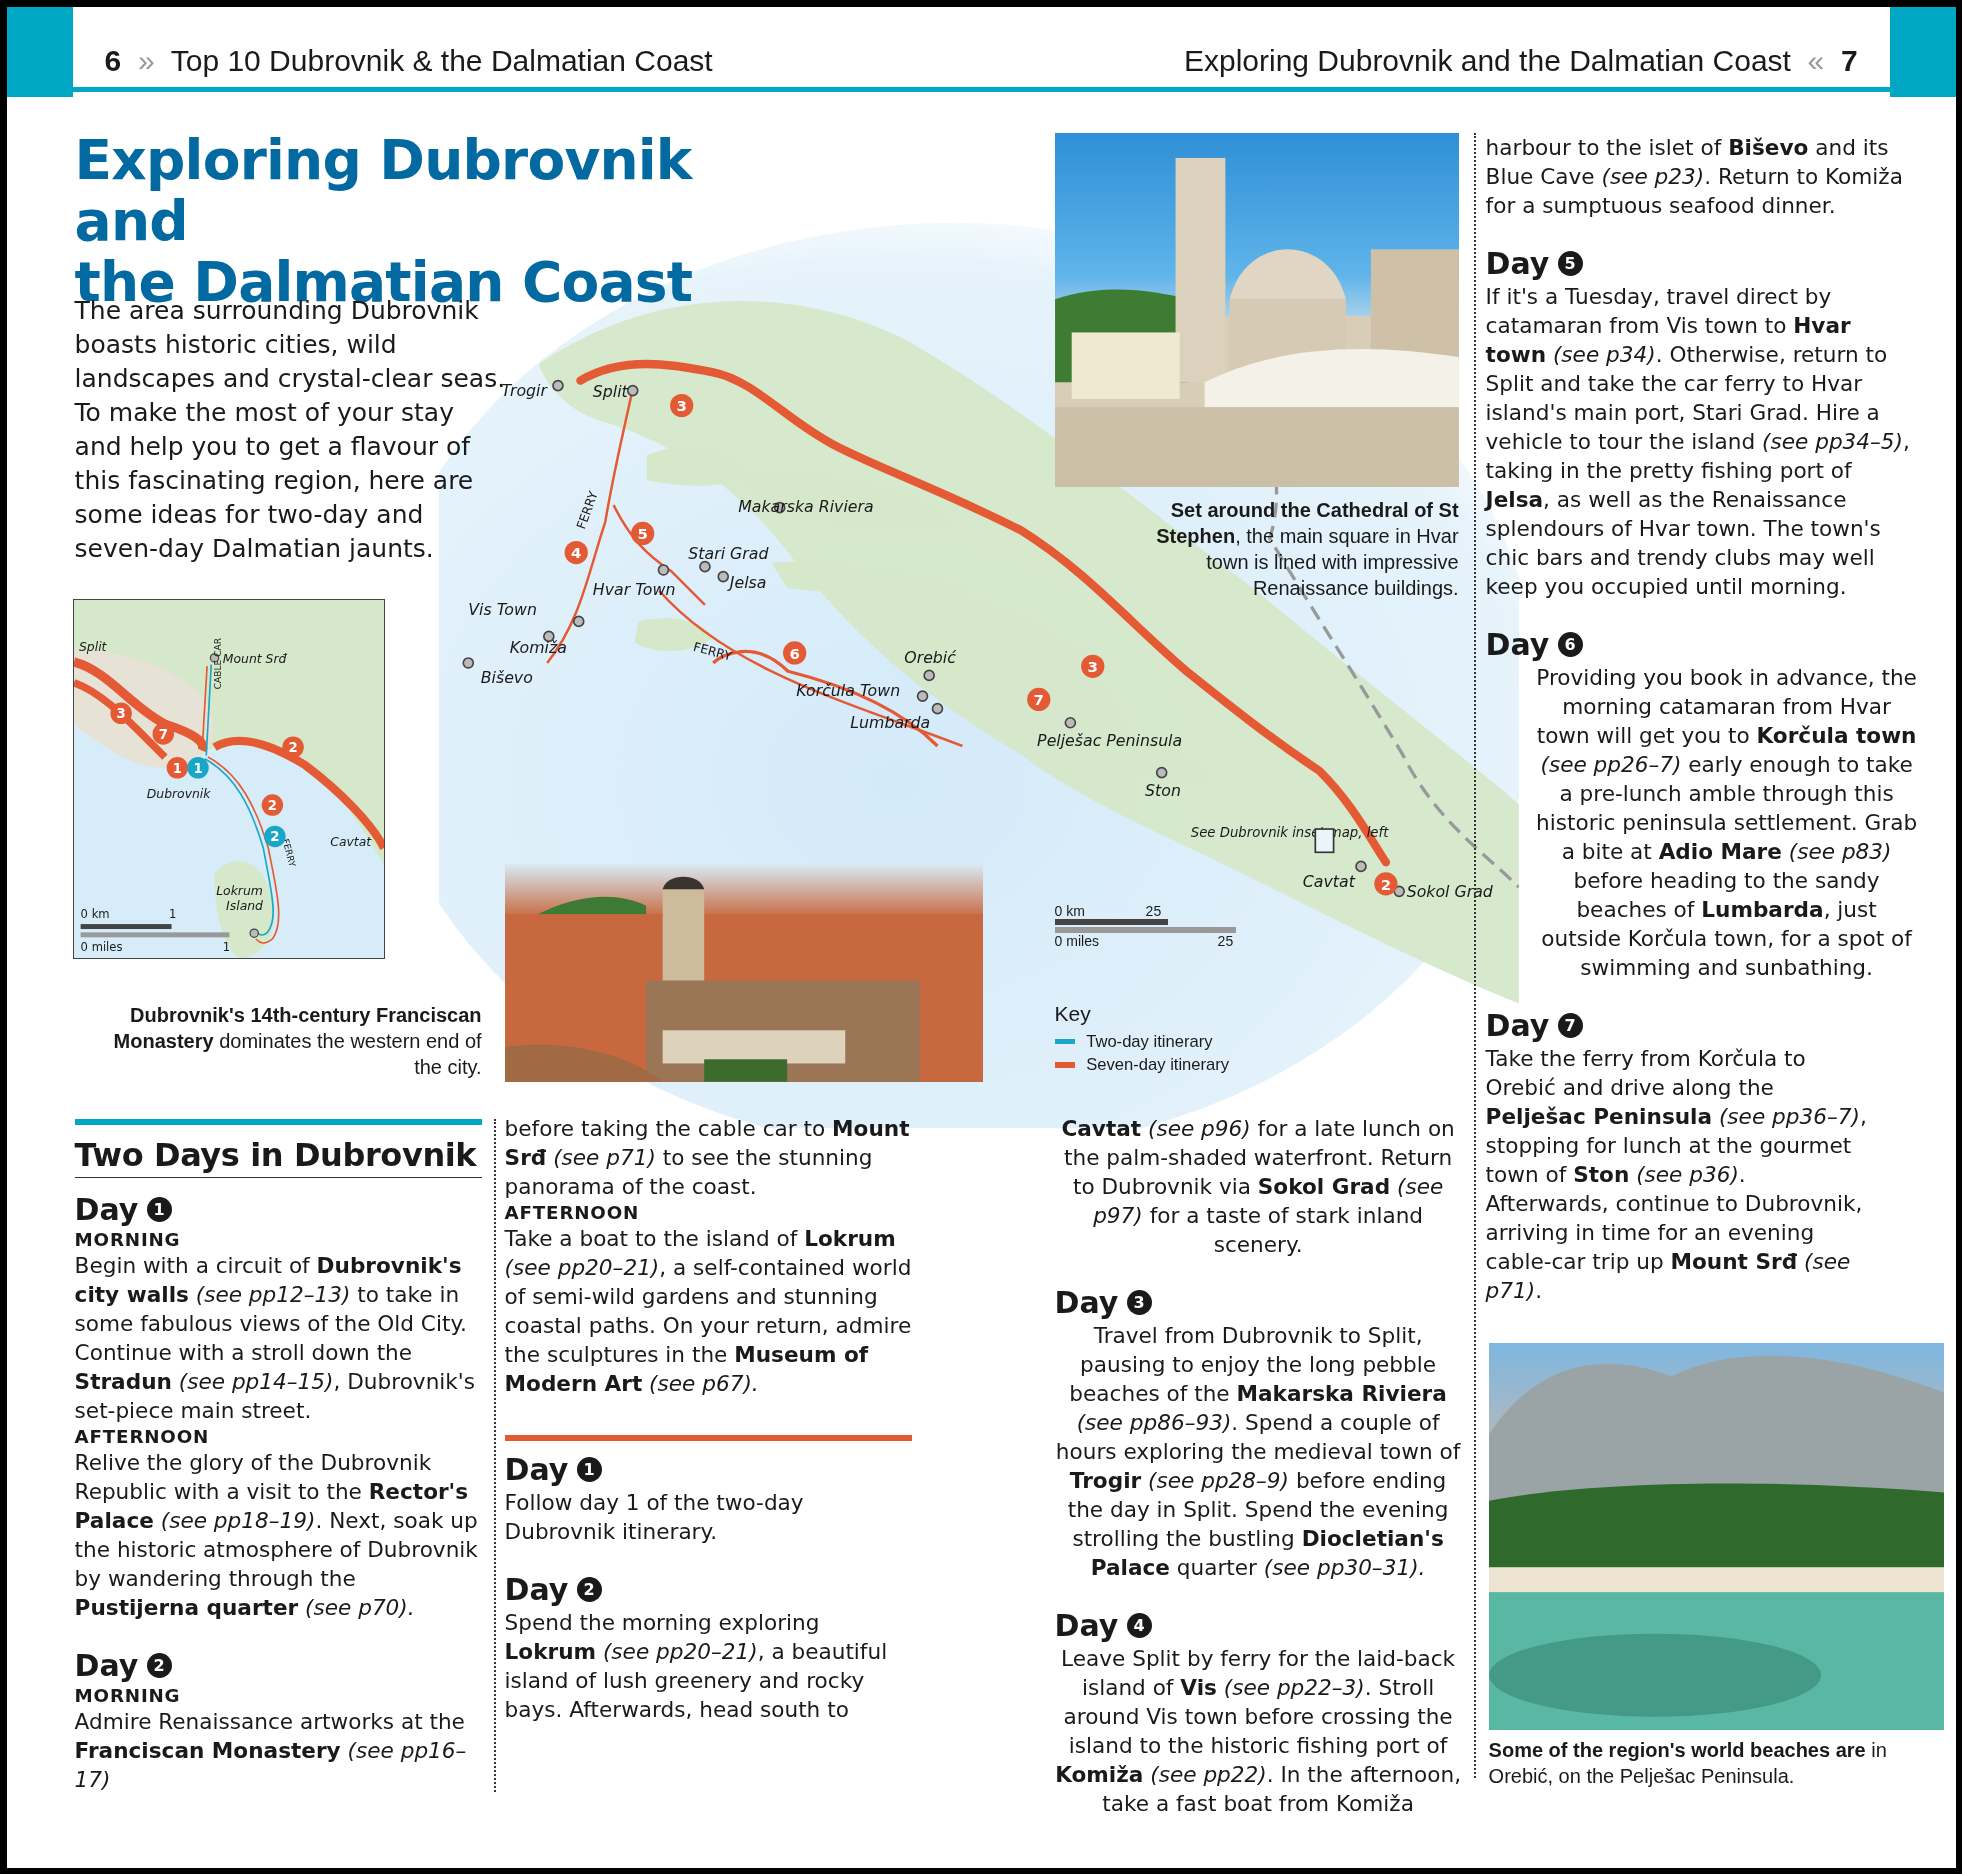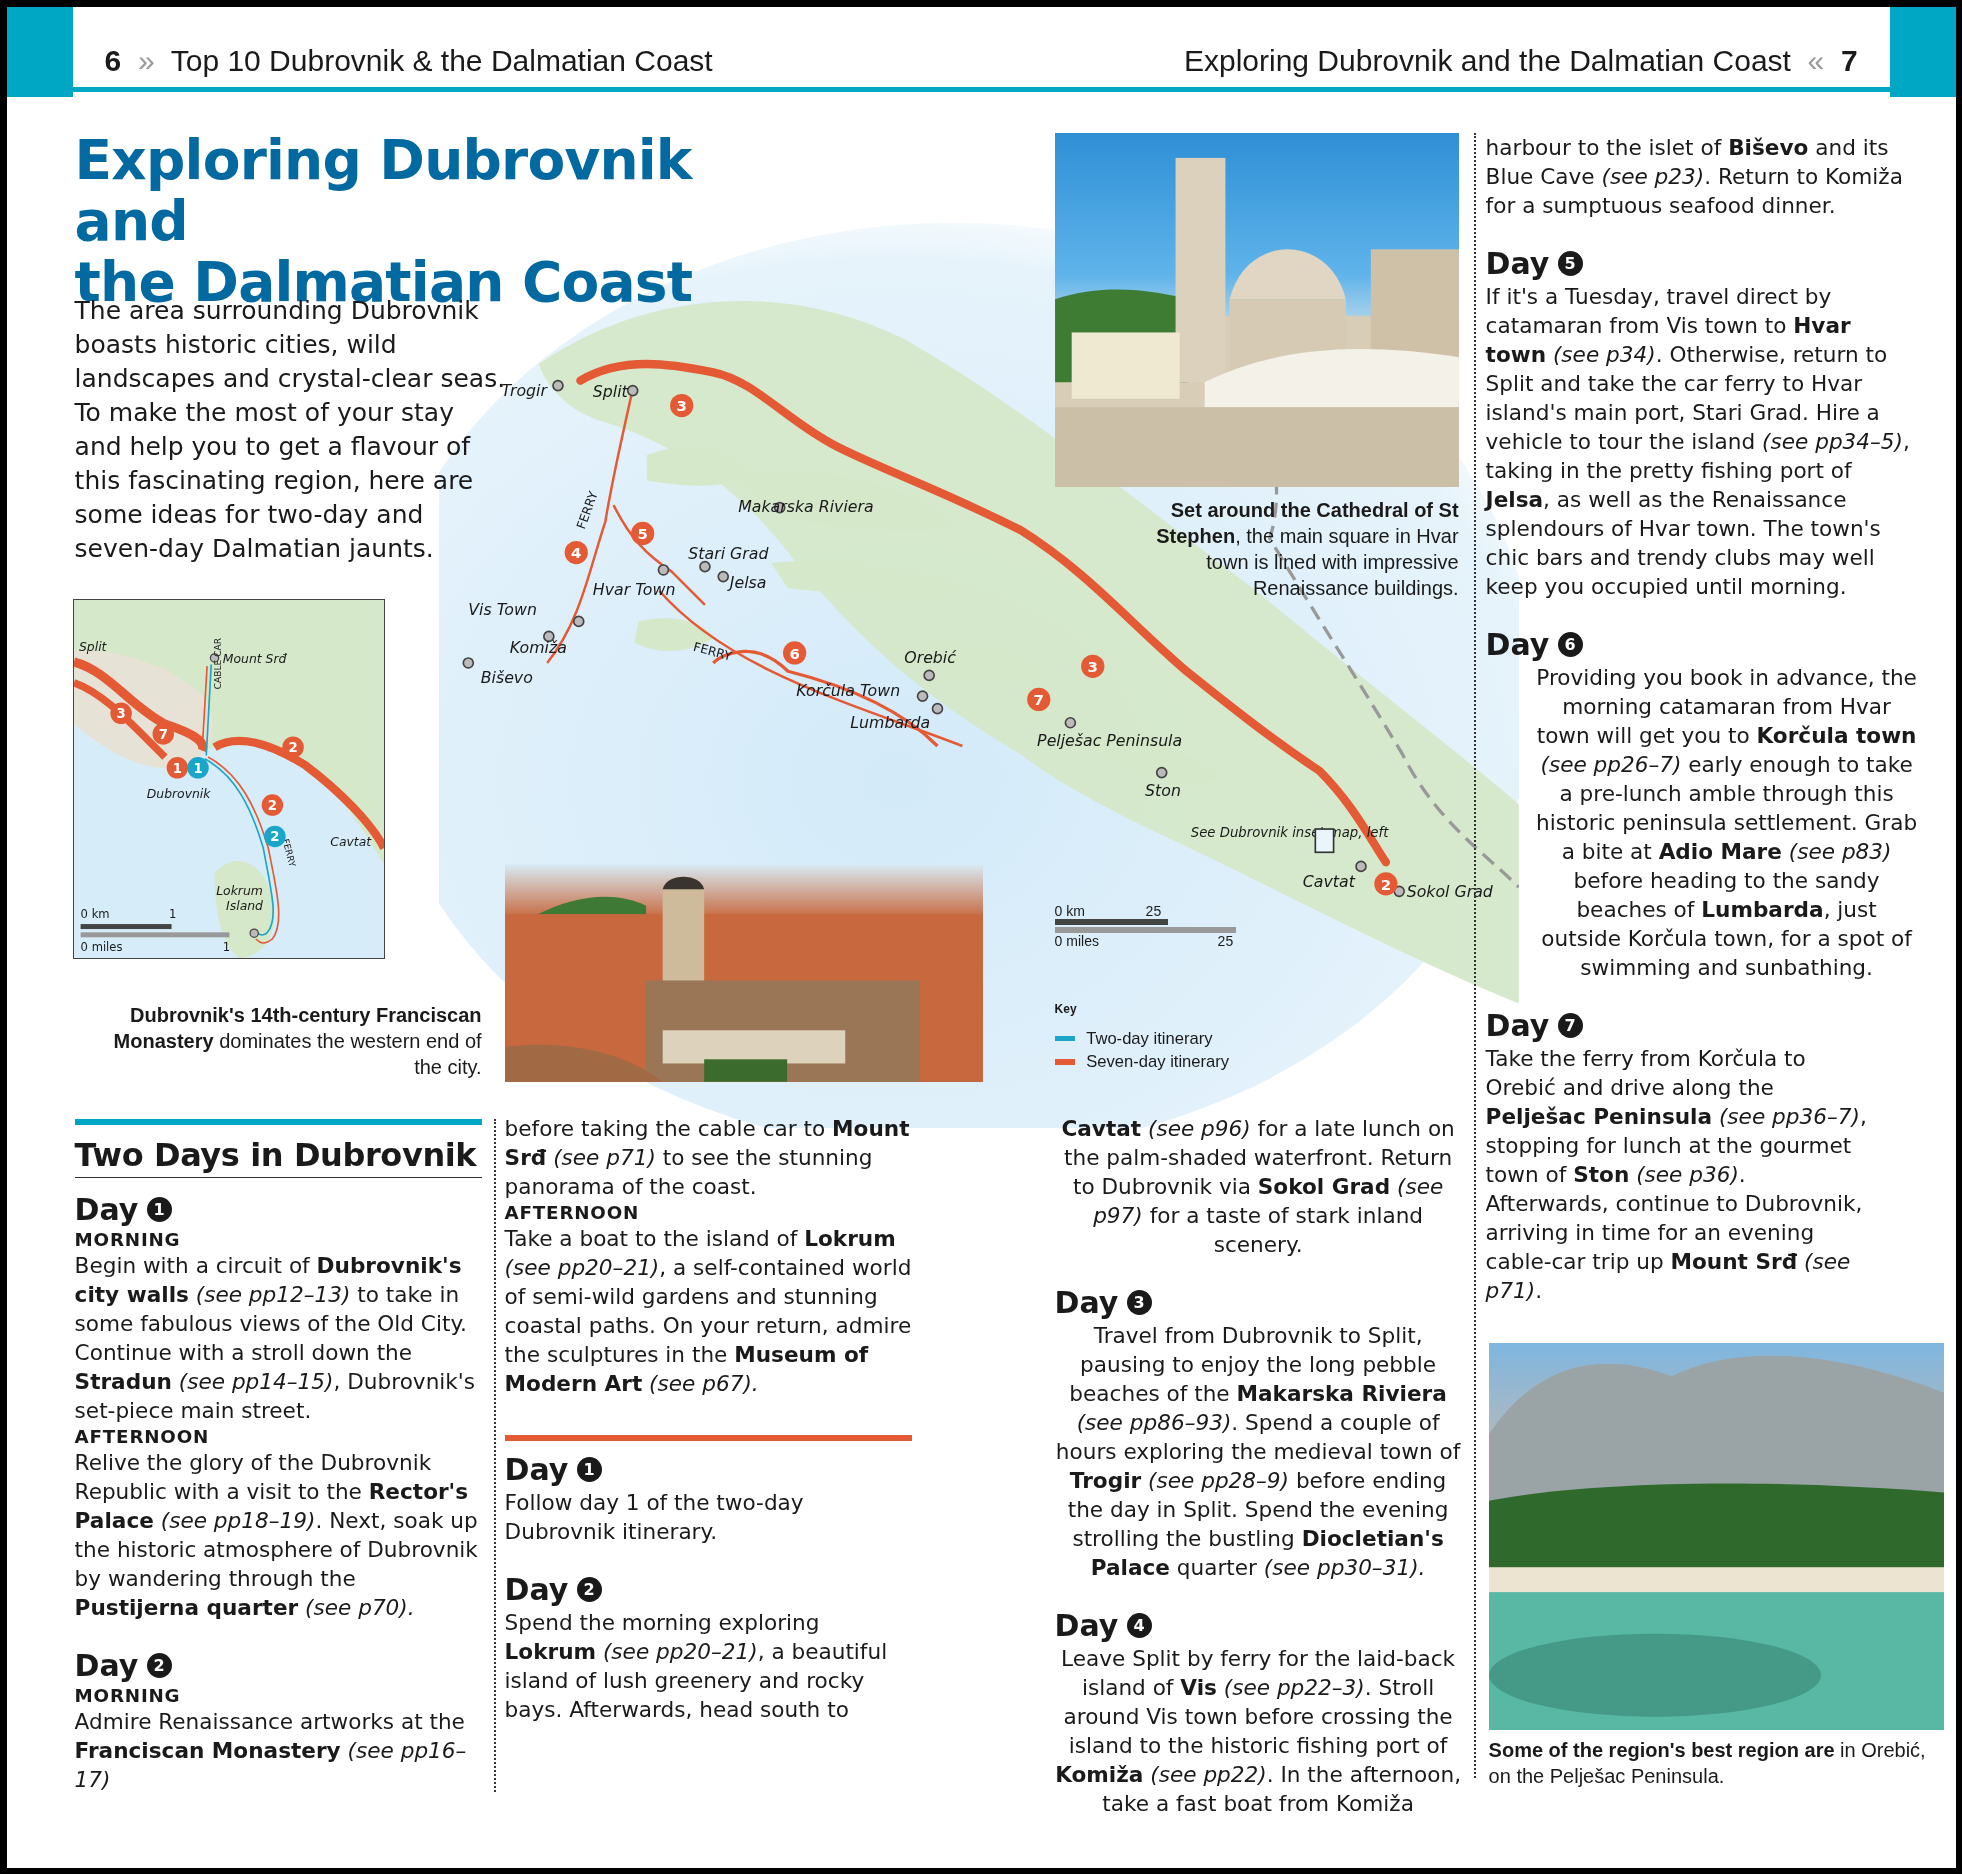--- a/index.html
+++ b/index.html
@@ -38,21 +38,21 @@
 
   
   .caption { position: absolute; font-family: "Liberation Sans", sans-serif; font-size: 20px; line-height: 26px; color: #1a1a1a; z-index: 3; }
   .caption b { font-weight: bold; }
   .cap-dubrovnik { left: 100px; top: 995px; width: 375px; text-align: right; }
   .cap-hvar { left: 1121px; top: 490px; width: 331px; text-align: right; }
   .cap-beach { left: 1482px; top: 1730px; width: 455px; }
 
   
   .key { position: absolute; left: 1048px; top: 995px; z-index: 3; font-family: "Liberation Sans", sans-serif; }
-  .key-title { font-weight: bold; font-size: 12px; margin-bottom: 13px; }
+  .key-title { font-weight: normal; font-size: 21px; margin-bottom: 6px; }
   .key-row { display: flex; align-items: center; font-size: 16.6px; margin-bottom: 3.3px; }
   .key-swatch { width: 20px; height: 5.8px; margin-right: 11.6px; }
   .scale { position: absolute; z-index: 3; font-family: "Liberation Sans", sans-serif; font-size: 14px; }
   .scale .row { position: relative; height: 16.6px; }
   .scale .bar-dark { height: 5.8px; background: #444; }
   .scale .bar-light { height: 5.8px; background: #999; margin-top: 2.5px; }
 
   
   .col { position: absolute; font-size: 21.6px; line-height: 29px; color: #1a1a1a; z-index: 3; }
   .col b { font-weight: bold; }
@@ -305,21 +305,21 @@
   <div class="photo photo-beach">
     <svg viewBox="0 0 548 466" width="455" height="387">
       <path d="M0 110 C60 20 140 10 220 40 C300 0 420 10 548 60 L548 230 L0 230 Z" fill="#9aa4a6"></path>
       <path d="M0 190 C100 170 300 160 548 180 L548 290 L0 290 Z" fill="#2f6a2c"></path>
       <rect x="0" y="270" width="548" height="40" fill="#ece4d0"></rect>
       <rect x="0" y="300" width="548" height="166" fill="#58b8a4"></rect>
       <ellipse cx="200" cy="400" rx="200" ry="50" fill="#3c8d7a" opacity="0.7"></ellipse>
     </svg>
   </div>
   <div class="caption cap-beach">
-    <b>Some of the region's best region are</b><span> in Orebić, on the Pelješac Peninsula.</span>
+    <b>Some of the region's world beaches are</b><span> in Orebić, on the Pelješac Peninsula.</span>
   </div>
 
   <div class="vrule" style="left:487px; top:1112px; height:673px;"></div>
   <div class="vrule" style="left:1467px; top:126px; height:1645px;"></div>
 
   <div class="col col-1">
     <div class="sec-bar" style="background:#00a7c4"></div>
     <h2 class="sec-title">Two Days in Dubrovnik</h2>
     <div class="day-head">
       <span>Day</span>

